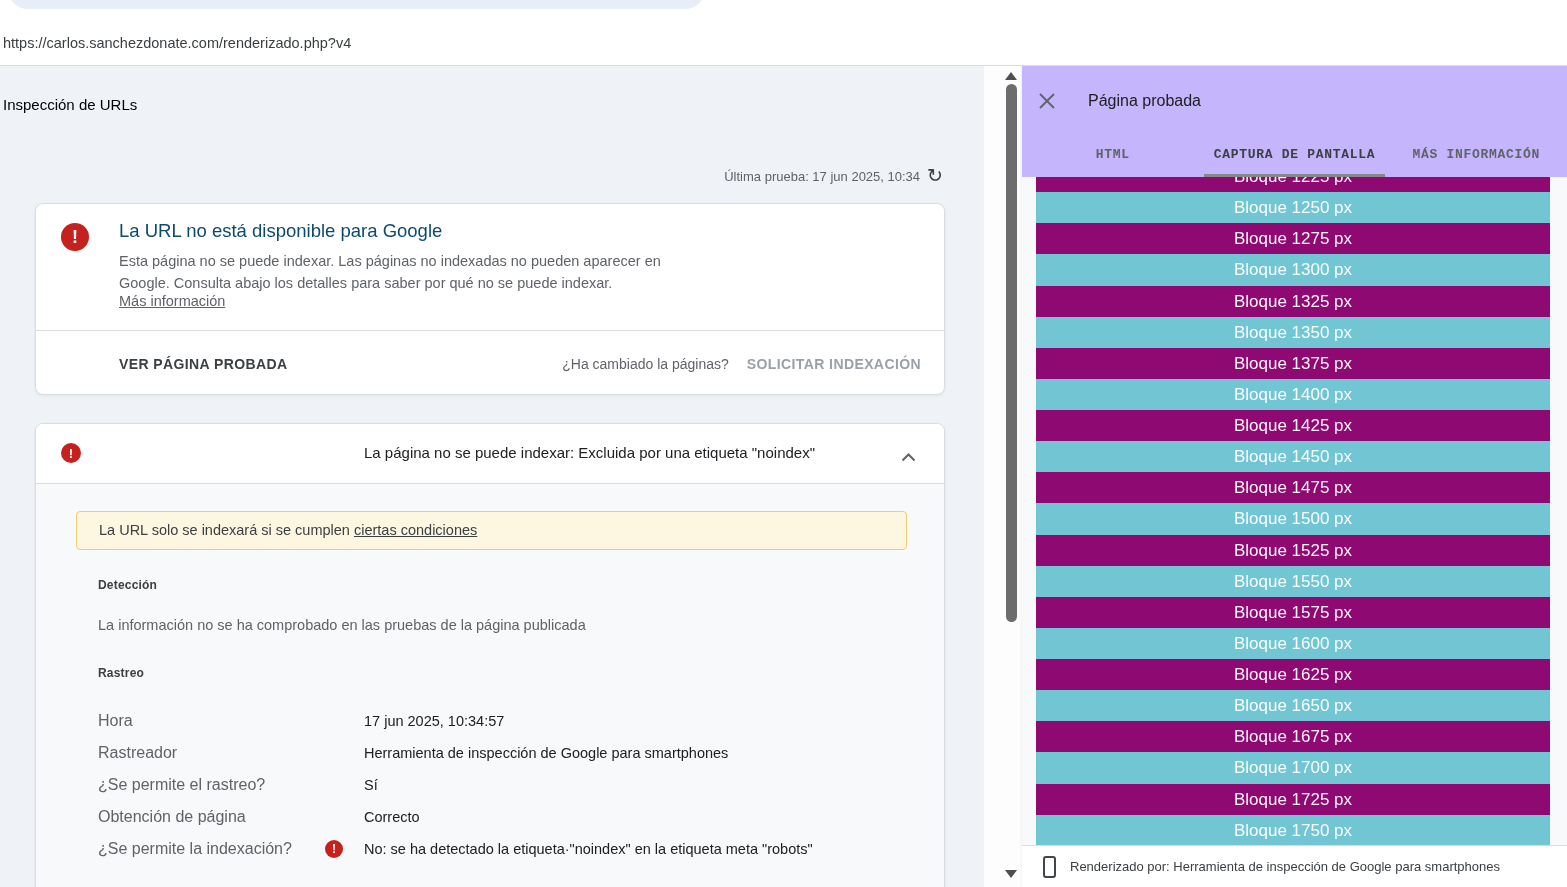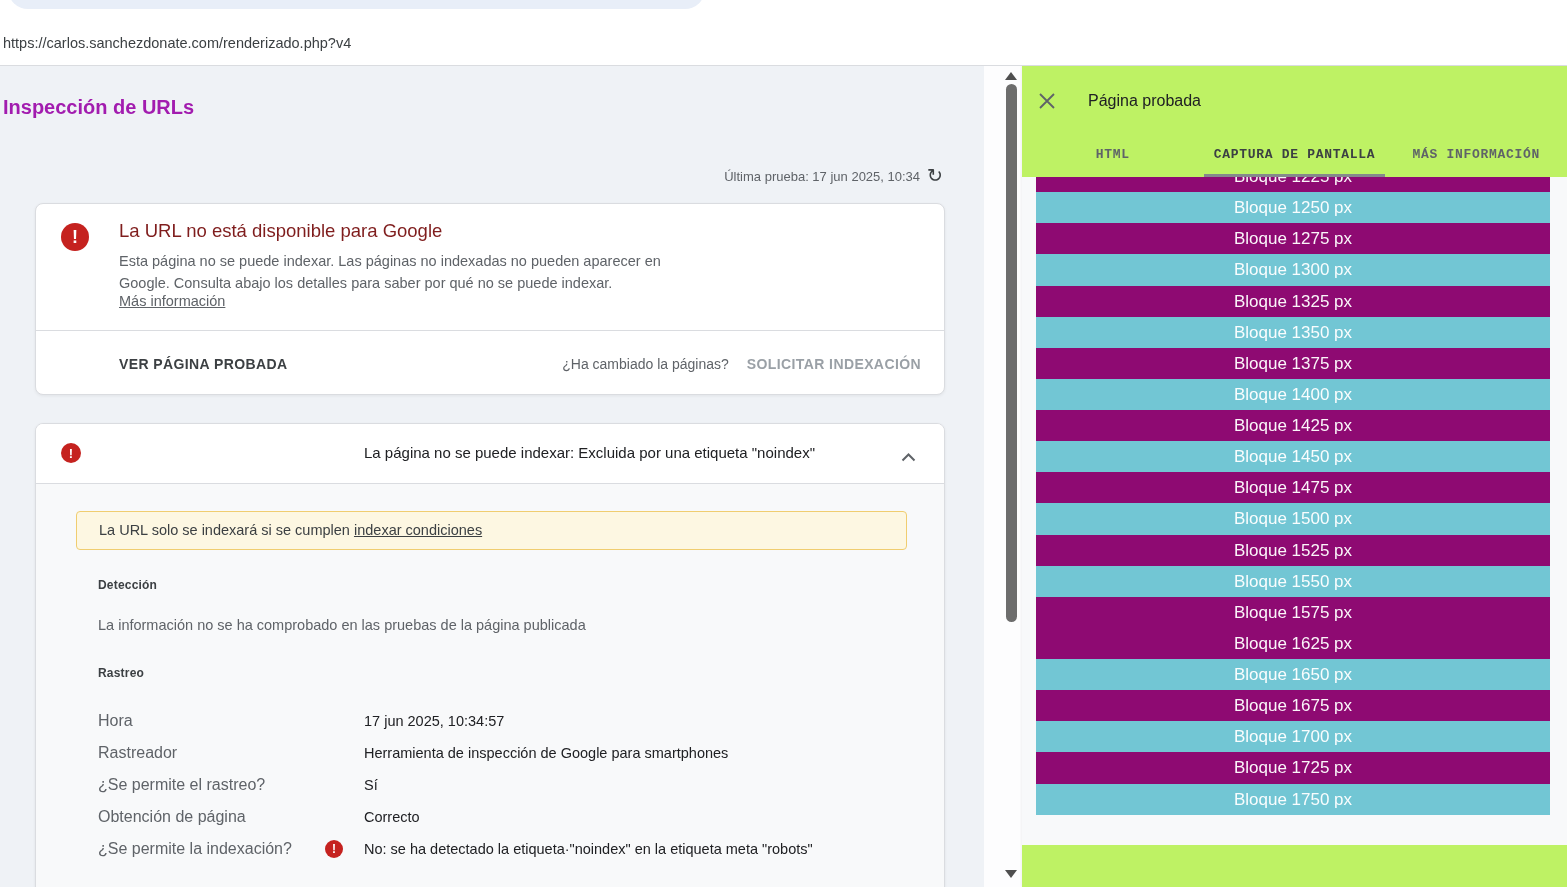--- a/index.html
+++ b/index.html
@@ -7,35 +7,35 @@
   body { font-family:"Liberation Sans","DejaVu Sans",sans-serif; color:#202124; }
   .screen { position:relative; width:1567px; height:887px; overflow:hidden; background:#fff; }
 
   
   .topbar { position:absolute; left:0; top:0; width:1567px; height:66px; background:#fff; border-bottom:1px solid #dadce0; z-index:5; }
   .search-pill { position:absolute; left:8px; top:-31px; width:697px; height:40px; border-radius:20px; background:#e8eef8; }
   .url-text { position:absolute; left:3px; top:35px; font-size:14.5px; color:#3c4043; }
 
   
   .main { position:absolute; left:0; top:66px; width:984px; height:821px; background:#eff2f6; overflow:hidden; }
-  .page-title { position:absolute; left:3px; top:30px; font-size:20px; font-weight:700; color:#a21caf; }
+  .page-title { position:absolute; left:3px; top:30px; font-size:15px; font-weight:400; color:#000000; }
   .main-tabs { position:absolute; right:3px; top:24px; display:flex; }
   .main-tab { line-height:46px; padding:0 17px; font-size:13.5px; font-weight:700; letter-spacing:.4px; color:#5f6368; border-bottom:3px solid transparent; cursor:pointer; }
   .main-tab.active { color:#3c4043; border-bottom-color:var(--accent); }
   .lasttest { position:absolute; top:100px; right:41px; height:20px; display:flex; align-items:center; gap:7px; }
   .lasttest-label { font-size:13px; color:#5f6368; }
   .refresh-glyph { font-size:19px; color:#3c4043; line-height:18px; cursor:pointer; }
 
   .card { position:absolute; left:35px; width:910px; background:#fff; border:1px solid #dadce0; border-radius:8px; box-shadow:0 1px 3px rgba(60,64,67,.08); }
 
   
   .verdict-card { top:137px; height:192px; }
   .err-badge { border-radius:50%; background:var(--error); color:#fff; font-weight:700; display:flex; align-items:center; justify-content:center; }
   .err-lg { position:absolute; left:25px; top:19px; width:28px; height:28px; font-size:18px; }
-  .verdict-title { position:absolute; left:83px; top:16px; font-size:18.5px; font-weight:500; color:#7f1d1d; }
+  .verdict-title { position:absolute; left:83px; top:16px; font-size:18.5px; font-weight:500; color:#0c4a6e; }
   .verdict-body { position:absolute; left:83px; top:47px; width:558px; font-size:14.5px; line-height:21.5px; color:#5f6368; }
   .verdict-link { position:absolute; left:83px; top:89px; font-size:14.5px; color:#5f6368; text-decoration:underline; cursor:pointer; }
   .verdict-divider { position:absolute; left:0; right:0; top:126px; height:1px; background:#dadce0; }
   .verdict-actions { position:absolute; left:0; right:0; top:127px; height:65px; display:flex; align-items:center; padding:0 23px 0 83px; }
   .btn-text { font-size:14px; font-weight:700; letter-spacing:.4px; color:#3c4043; cursor:pointer; background:none; border:none; font-family:inherit; }
   .q-changed { margin-left:auto; font-size:14px; color:#5f6368; }
   .btn-disabled { margin-left:18px; font-size:14px; font-weight:700; letter-spacing:.4px; color:#9aa0a6; background:none; border:none; font-family:inherit; }
 
   
   .avail-card { top:357px; height:480px; overflow:hidden; }
@@ -55,21 +55,21 @@
   .kv-value { position:absolute; left:328px; line-height:32px; font-size:14.5px; color:#202124; }
   .err-row { position:absolute; left:289px; top:7px; width:18px; height:18px; font-size:12px; }
 
   
   .vscroll { position:absolute; left:984px; top:66px; width:38px; height:821px; background:#fdfdfe; }
   .vs-thumb { position:absolute; left:22px; top:18px; width:11px; height:538px; background:#6d6d6d; border-radius:6px; cursor:pointer; }
   .vs-up { position:absolute; left:21px; top:6px; width:0; height:0; border-left:6px solid transparent; border-right:6px solid transparent; border-bottom:8px solid #4f4f4f; cursor:pointer; }
   .vs-down { position:absolute; left:21px; bottom:9px; width:0; height:0; border-left:6px solid transparent; border-right:6px solid transparent; border-top:8px solid #4f4f4f; cursor:pointer; }
 
   
-  .panel { position:absolute; left:1022px; top:66px; width:545px; height:821px; background:#bef264; box-shadow:-1px 0 2px rgba(0,0,0,.05); }
+  .panel { position:absolute; left:1022px; top:66px; width:545px; height:821px; background:#c4b5fd; box-shadow:-1px 0 2px rgba(0,0,0,.05); }
   .panel-header { display:flex; align-items:center; height:69px; padding-left:16px; }
   .close-x { cursor:pointer; display:flex; }
   .panel-title { margin-left:32px; font-size:16px; color:#202124; }
   .panel-tabs { display:flex; height:42px; }
   .panel-tab { flex:1; text-align:center; line-height:39px; font-size:13px; font-weight:700; letter-spacing:.7px; color:#5f6368; border-bottom:3px solid transparent; cursor:pointer;font-family:Liberation Mono, monospace; }
   .panel-tab.active { color:#3c4043; border-bottom-color:#85898c; }
   .shot-area { position:absolute; left:0; right:0; top:111px; height:668px; background:#f8f9fa; overflow:hidden; }
   .blocks { position:absolute; left:14px; top:-16px; width:514px; }
   .block { height:31.14px; text-align:center; line-height:31px; font-size:17px; color:rgba(255,255,255,.96); }
   .block.magenta { background:var(--magenta); }
@@ -114,21 +114,21 @@
       <div class="avail-header">
         <div class="err-badge err-sm">!</div>
         <span class="avail-status">La página no se puede indexar: Excluida por una etiqueta "noindex"</span>
         <span class="chevron">
           <svg width="15" height="9" viewBox="0 0 15 9">
               <path d="M1.5 7.5 L7.5 1.5 L13.5 7.5" fill="none" stroke="#5f6368" stroke-width="2"></path>
             </svg>
         </span>
       </div>
       <div class="avail-body">
-        <div class="warn-banner"><span>La URL solo se indexará si se cumplen </span><a>indexar condiciones</a></div>
+        <div class="warn-banner"><span>La URL solo se indexará si se cumplen </span><a>ciertas condiciones</a></div>
 
         <div class="sec-heading" style="top:94px;">Detección</div>
         <div class="sec-text" style="top:133px;">La información no se ha comprobado en las pruebas de la página publicada</div>
         <div class="sec-heading" style="top:182px;">Rastreo</div>
 
         <div class="kv-rows">
           <div class="kv-row">
             <span class="kv-label">Hora</span>
             <span class="kv-value">17 jun 2025, 10:34:57</span>
           </div>
@@ -184,23 +184,28 @@
           <div class="block cyan">Bloque 1350 px</div>
           <div class="block magenta">Bloque 1375 px</div>
           <div class="block cyan">Bloque 1400 px</div>
           <div class="block magenta">Bloque 1425 px</div>
           <div class="block cyan">Bloque 1450 px</div>
           <div class="block magenta">Bloque 1475 px</div>
           <div class="block cyan">Bloque 1500 px</div>
           <div class="block magenta">Bloque 1525 px</div>
           <div class="block cyan">Bloque 1550 px</div>
           <div class="block magenta">Bloque 1575 px</div>
+          <div class="block cyan">Bloque 1600 px</div>
           <div class="block magenta">Bloque 1625 px</div>
           <div class="block cyan">Bloque 1650 px</div>
           <div class="block magenta">Bloque 1675 px</div>
           <div class="block cyan">Bloque 1700 px</div>
           <div class="block magenta">Bloque 1725 px</div>
           <div class="block cyan">Bloque 1750 px</div>
         </div>
     </div>
+    <div class="panel-footer">
+      <div class="phone-icon"></div>
+      <span class="footer-text">Renderizado por: Herramienta de inspección de Google para smartphones</span>
+    </div>
   </div>
 
 </div>
 
 </body></html>

